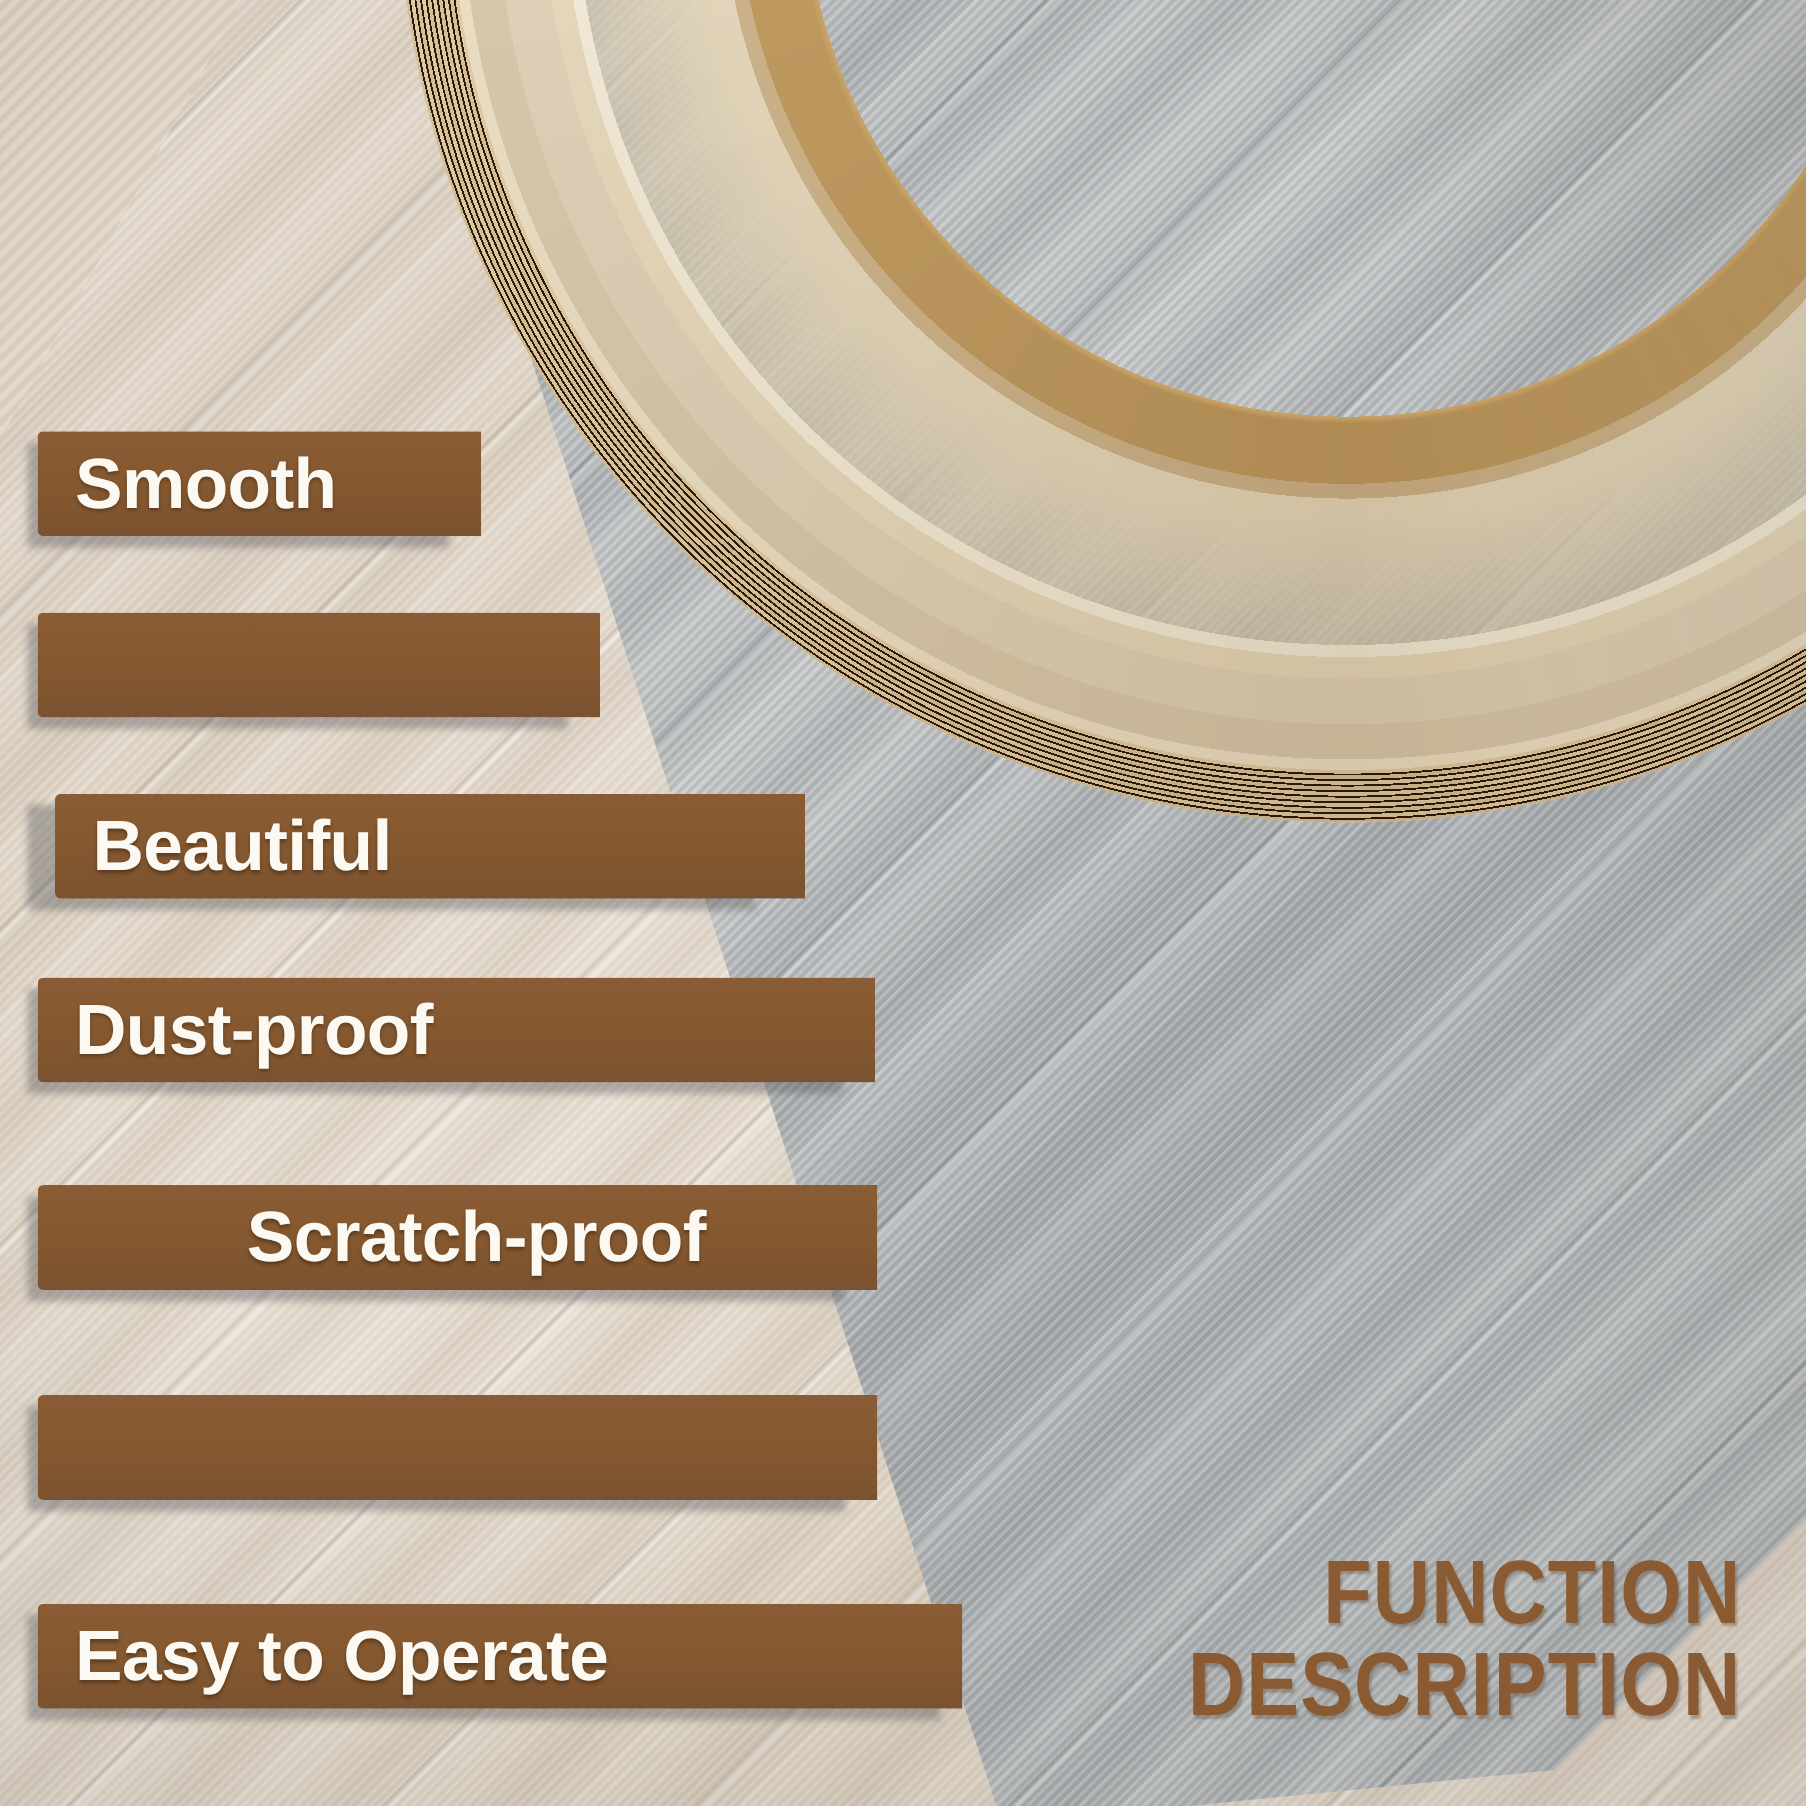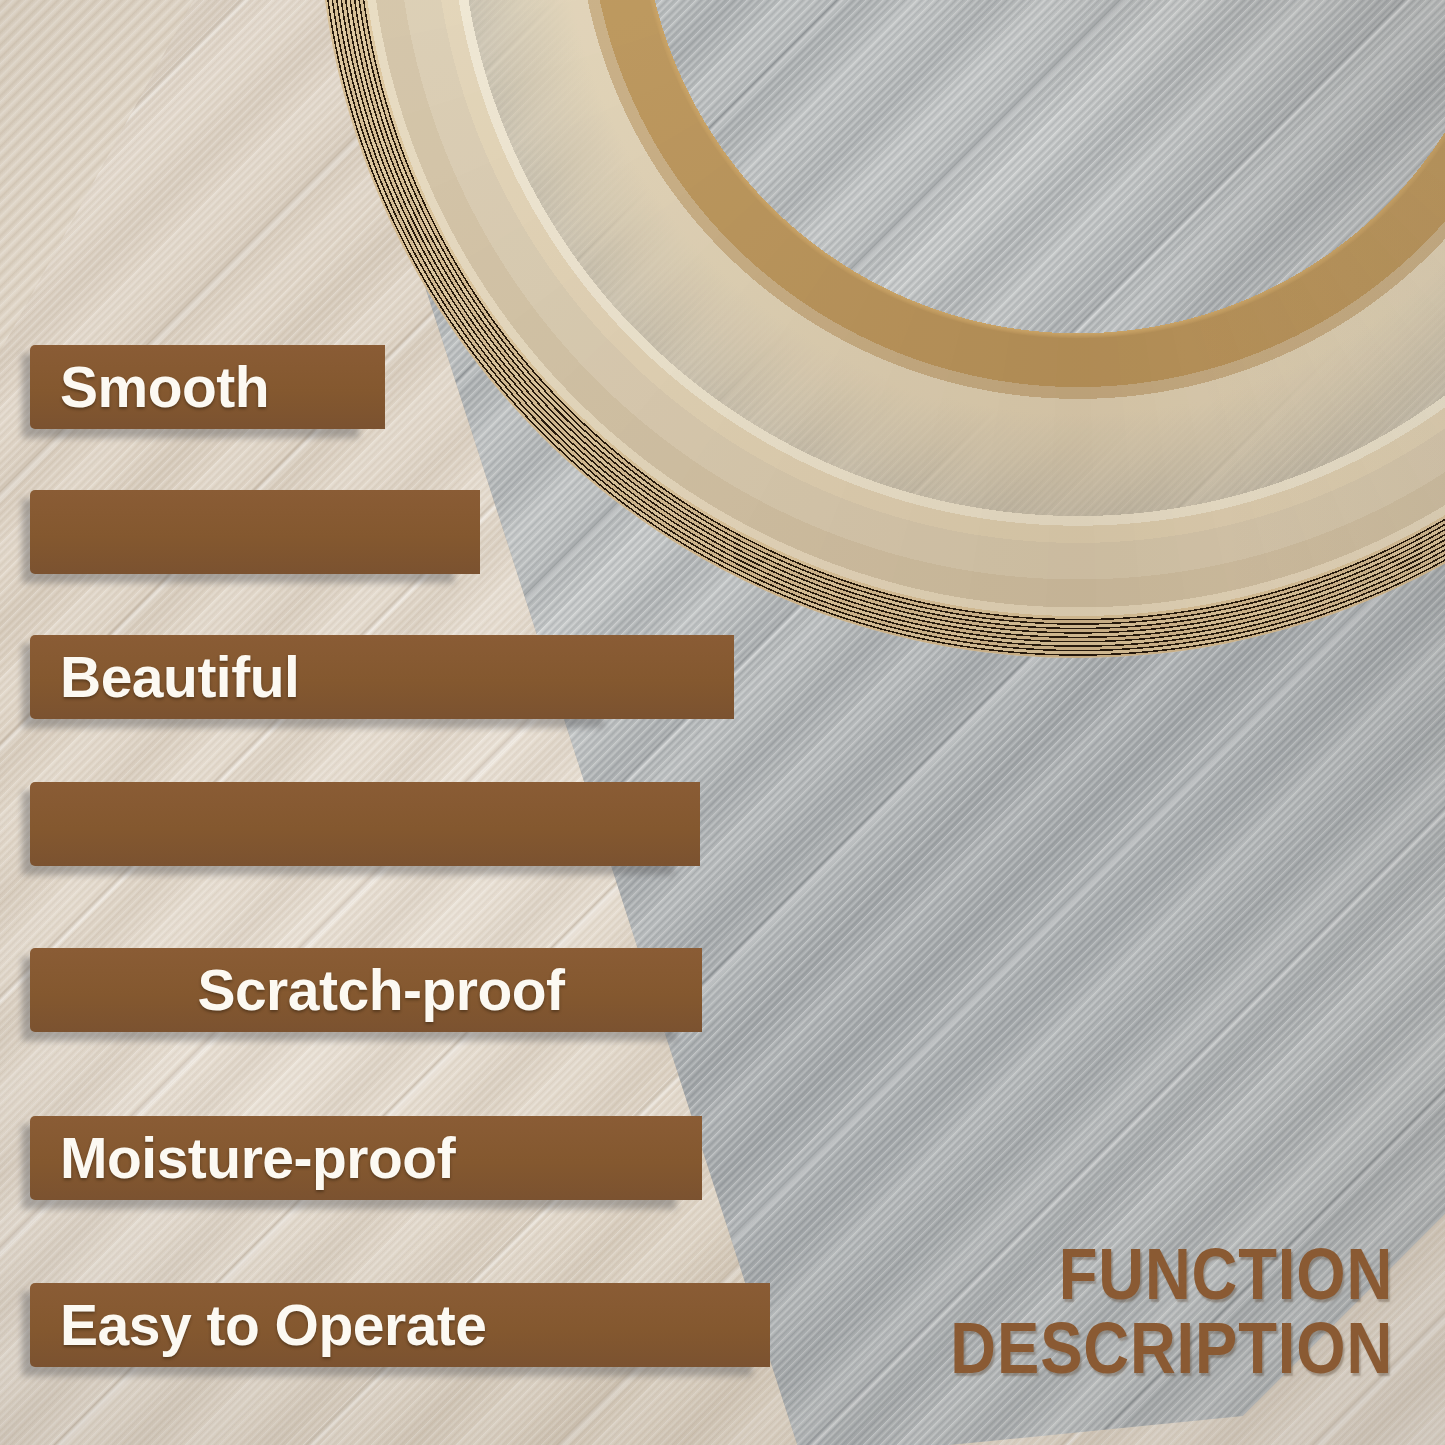--- a/index.html
+++ b/index.html
@@ -182,37 +182,37 @@
       <div class="banner-shadow" style="left: 22px; top: 354px; width: 337px;"></div>
       <div class="banner" style="left: 30px; top: 345px; width: 355px;">
         <div class="banner-body"></div>
         <span class="banner-label">Smooth</span>
       </div>
       <div class="banner-shadow" style="left: 22px; top: 499px; width: 432px;"></div>
       <div class="banner" style="left: 30px; top: 490px; width: 450px;">
         <div class="banner-body"></div>
       </div>
       <div class="banner-shadow" style="left: 22px; top: 644px; width: 582px;"></div>
-      <div class="banner" style="left: 30px; top: 635px; width: 704px;">
+      <div class="banner" style="left: 44px; top: 635px; width: 600px;">
         <div class="banner-body"></div>
         <span class="banner-label">Beautiful</span>
       </div>
       <div class="banner-shadow" style="left: 22px; top: 791px; width: 652px;"></div>
       <div class="banner" style="left: 30px; top: 782px; width: 670px;">
         <div class="banner-body"></div>
+        <span class="banner-label">Dust-proof</span>
       </div>
       <div class="banner-shadow" style="left: 22px; top: 957px; width: 654px;"></div>
       <div class="banner" style="left: 30px; top: 948px; width: 672px; justify-content: center;">
         <div class="banner-body"></div>
         <span class="banner-label">Scratch-proof</span>
       </div>
       <div class="banner-shadow" style="left: 22px; top: 1125px; width: 654px;"></div>
       <div class="banner" style="left: 30px; top: 1116px; width: 672px;">
         <div class="banner-body"></div>
-        <span class="banner-label">Moisture-proof</span>
       </div>
       <div class="banner-shadow" style="left: 22px; top: 1292px; width: 730px;"></div>
       <div class="banner" style="left: 30px; top: 1283px; width: 740px;">
         <div class="banner-body"></div>
         <span class="banner-label">Easy to Operate</span>
       </div>
     </div>
 
   <div id="fn-desc">
     <div>FUNCTION</div>

